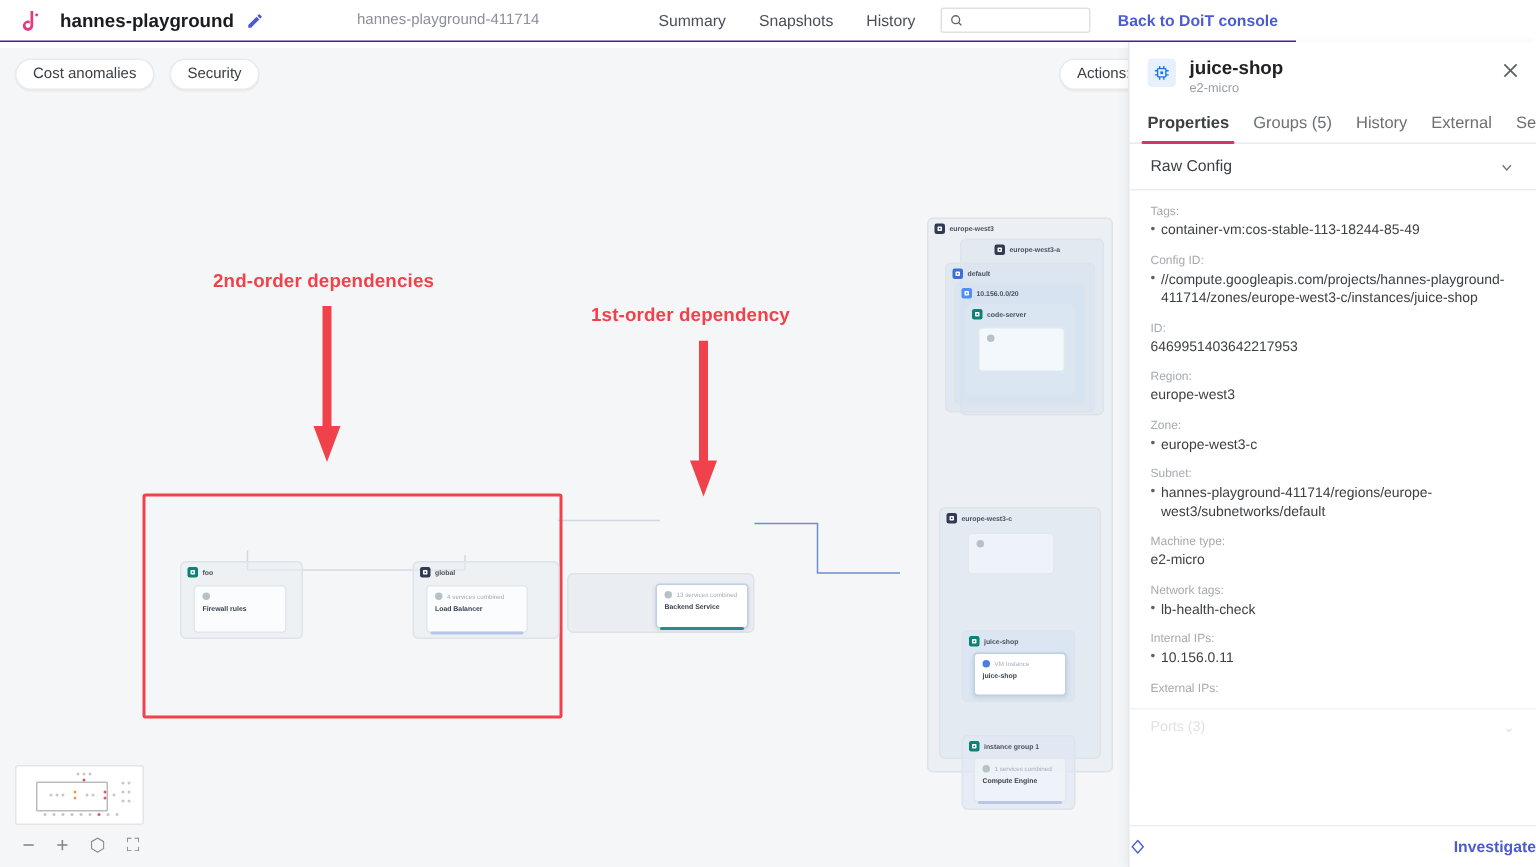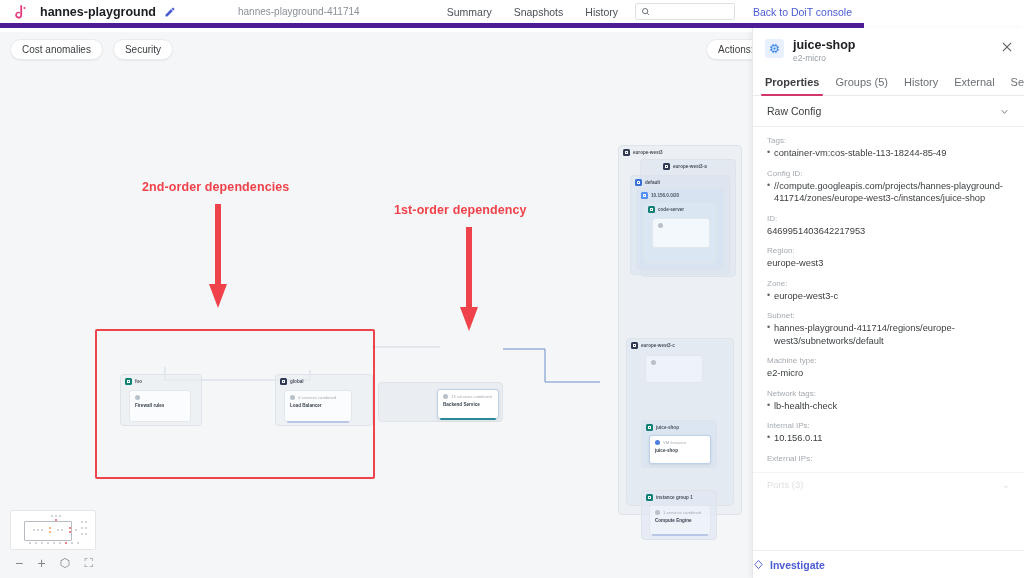--- a/index.html
+++ b/index.html
@@ -9,21 +9,21 @@
     font-family: "Liberation Sans", sans-serif;
     background: #ffffff;
     color: #202124;
   }
   #app { position: relative; width: 1024px; height: 578px; }
 
   
   .topbar {
     position: absolute; top: 0; left: 0; width: 864px; height: 28px;
     background: #fff; display: flex; align-items: center;
-    border-bottom: 5px solid #4c1d95;
+    border-bottom: 1px solid #4c1d95;
     z-index: 40;
   }
   .logo {
     width: 22px; height: 22px; margin-left: 10px;
     display: flex; align-items: center; justify-content: center;
     font-size: 15px; font-weight: bold; color: #e4387f; letter-spacing: -0.5px;
   }
   .proj-name {
     margin-left: 8px; font-size: 12.5px; font-weight: bold; color: #1a1c1f;
   }
@@ -38,21 +38,21 @@
     border: 1px solid #dfe1e5; border-radius: 2px;
     display: flex; align-items: center; padding: 0 5px; background:#fff;
   }
   .search-wrap svg { width: 9px; height: 9px; color: #5f6368; flex: none; }
   .search-wrap input {
     border: none; outline: none; font-size: 9.5px; width: 100%;
     margin-left: 4px; background: transparent; color:#3c4043;
   }
   .back-link {
     margin-left: 18px; margin-right: 12px;
-    font-size: 10.5px; font-weight: normal; color: #4b5bd4; cursor: pointer;
+    font-size: 10.5px; font-weight: bold; color: #4b5bd4; cursor: pointer;
   }
 
   
   .subbar {
     position: absolute; top: 32px; left: 0; width: 1024px; height: 34px;
     background: #f5f6f8; display: flex; align-items: center; z-index: 30;
   }
   .chip {
     height: 21px; padding: 0 11px; border-radius: 11px;
     background: #fff; border: 1px solid #e8eaed;
@@ -182,21 +182,21 @@
     position:absolute; left:0; right:0; bottom:0; height: 34px;
     background: linear-gradient(to bottom, rgba(255,255,255,0) 0%, #fff 72%);
   }
   .p-ghost {
     display:flex; align-items:center; justify-content:space-between;
     font-size:9.5px; color:#dfe1e4; border-top:1px solid #f2f3f4;
     padding: 6px 14px 0; margin: 0 -14px;
   }
   .p-foot {
     height: 28px; border-top: 1px solid #eceef0;
-    display:flex; align-items:center; justify-content:flex-start; gap:6px;
+    display:flex; align-items:center; justify-content:space-between; gap:6px;
     color:#4b5bd4; font-size:10.5px; font-weight:bold; cursor:pointer;
   }
   .p-foot svg { width:11px;height:11px; }
 </style>
 </head>
 <body>
 
 <div id="app">
 
   <div class="topbar">

